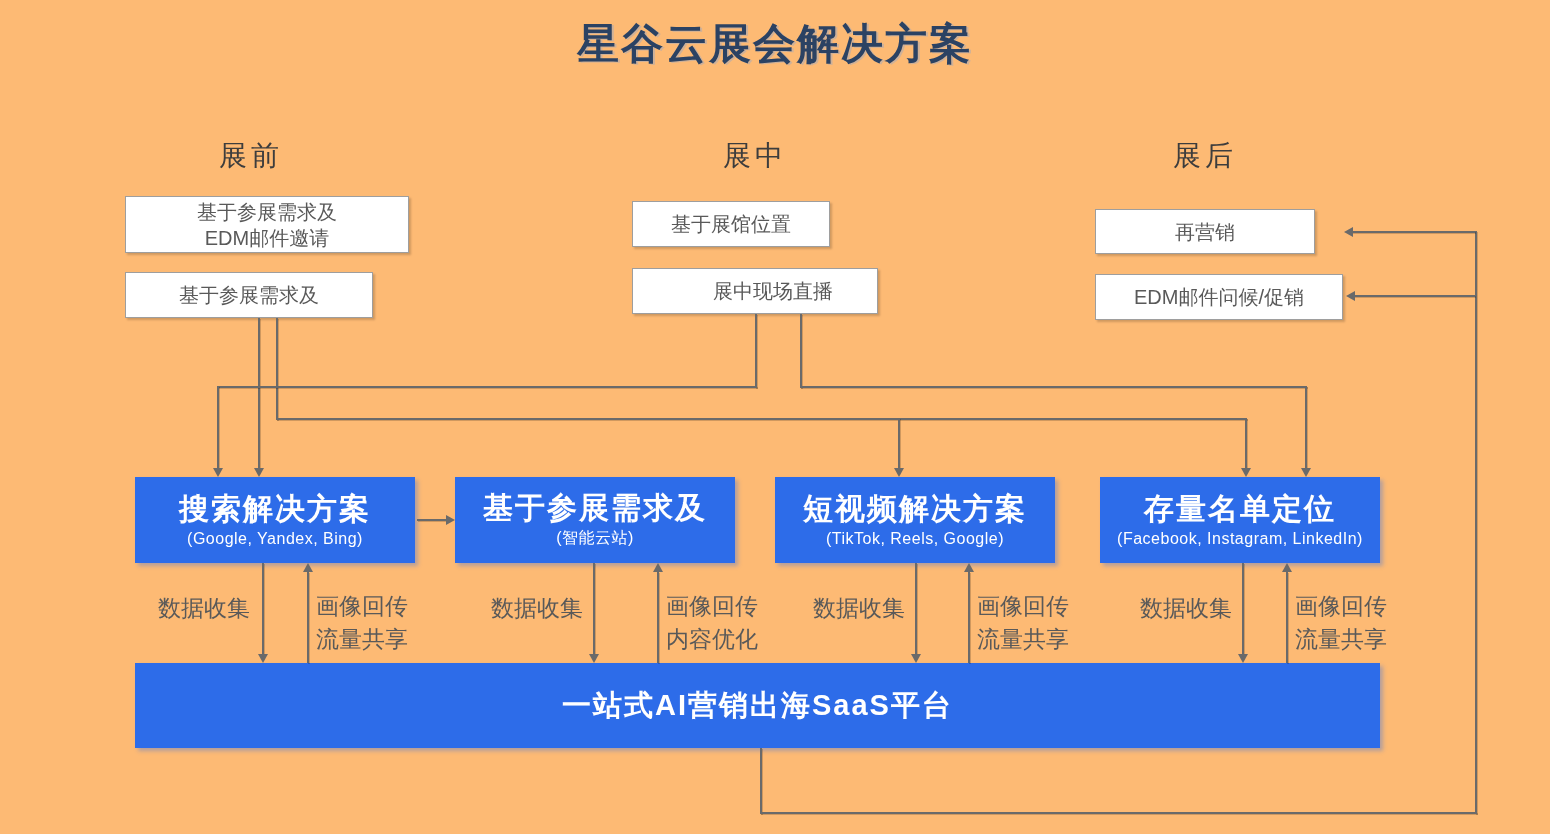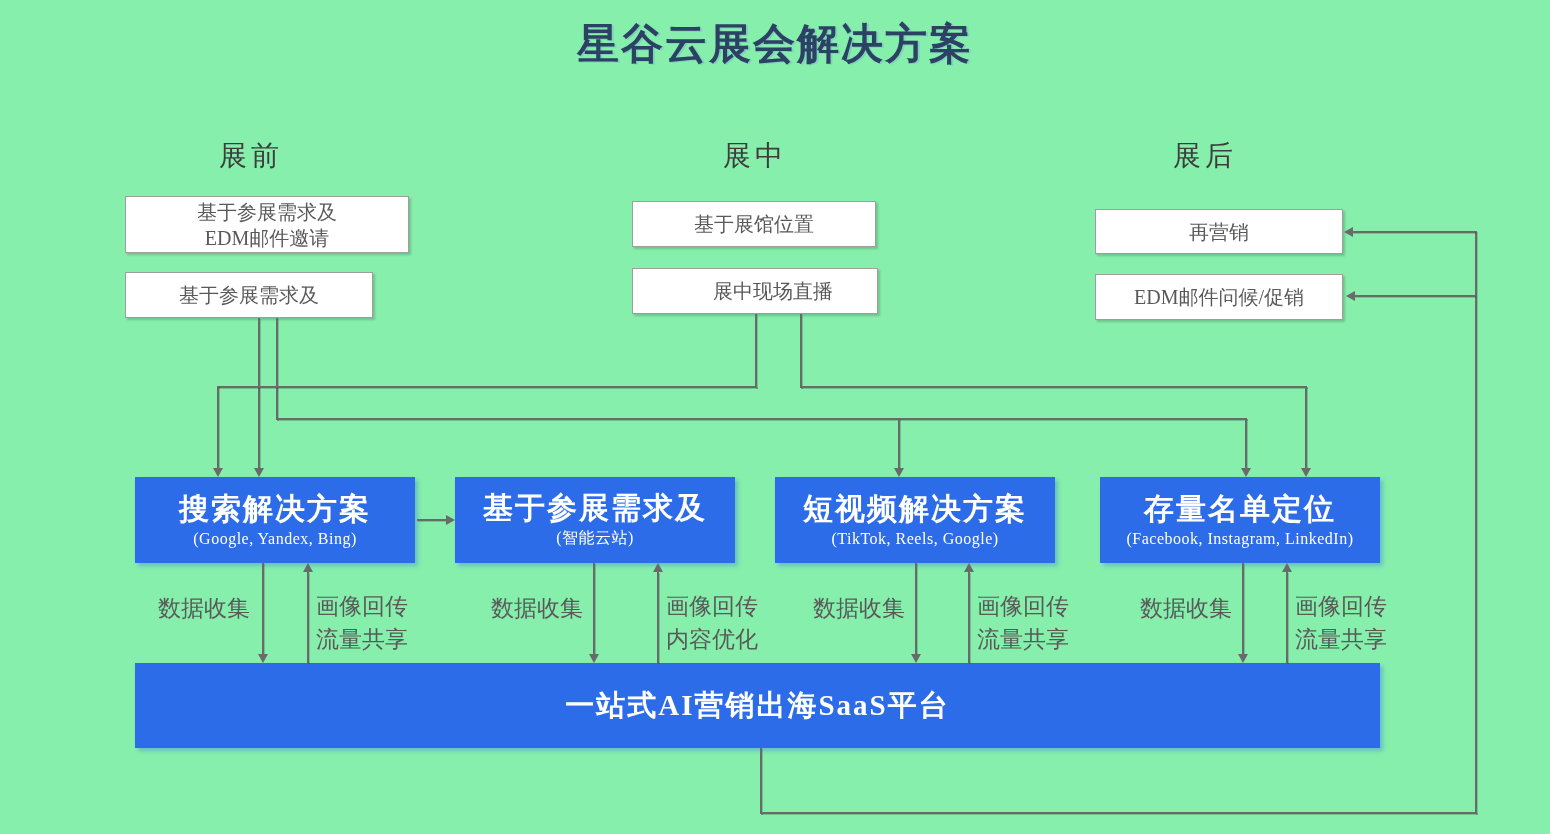--- a/index.html
+++ b/index.html
@@ -1,18 +1,18 @@
 <!DOCTYPE html>
 <html><head>
 <meta charset="utf-8">
 <style>
   html,body{margin:0;padding:0;background:#ffffff;}
   #stage{
-    position:relative;width:1550px;height:834px;background:#86efac;overflow:hidden;
-    font-family:Liberation Serif, serif;
+    position:relative;width:1550px;height:834px;background:#fdba74;overflow:hidden;
+    font-family:Liberation Sans, sans-serif;
   }
   .abs{position:absolute;}
   
   .main-title{
     left:0;top:16px;width:1550px;text-align:center;
     font-size:42px;font-weight:800;color:#2b4263;letter-spacing:2px;
     text-shadow:2px 1px 0 rgba(120,160,220,.35);
   }
   .phase-label{
     width:200px;text-align:center;top:137px;
@@ -63,27 +63,27 @@
   <div class="abs phase-label" style="left:655px;">展中</div>
   <div class="abs phase-label" style="left:1105px;">展后</div>
 
   <div class="abs wbox" style="left:125px;top:196px;width:284px;height:57px;">
     <span>基于参展需求及</span>
     <span>EDM邮件邀请</span>
   </div>
   <div class="abs wbox" style="left:125px;top:272px;width:248px;height:46px;">
     <span>基于参展需求及</span>
   </div>
-  <div class="abs wbox" style="left:632px;top:201px;width:244px;height:46px;">
+  <div class="abs wbox" style="left:632px;top:201px;width:198px;height:46px;">
     <span>基于展馆位置</span>
   </div>
   <div class="abs wbox" style="left:632px;top:268px;width:246px;height:46px;padding-left:36px;">
     <span>展中现场直播</span>
   </div>
-  <div class="abs wbox" style="left:1095px;top:209px;width:248px;height:45px;">
+  <div class="abs wbox" style="left:1095px;top:209px;width:220px;height:45px;">
     <span>再营销</span>
   </div>
   <div class="abs wbox" style="left:1095px;top:274px;width:248px;height:46px;">
     <span>EDM邮件问候/促销</span>
   </div>
 
   <div class="abs sol" style="left:135px;">
     <span class="t">搜索解决方案</span>
     <span class="s">(Google, Yandex, Bing)</span>
   </div>

